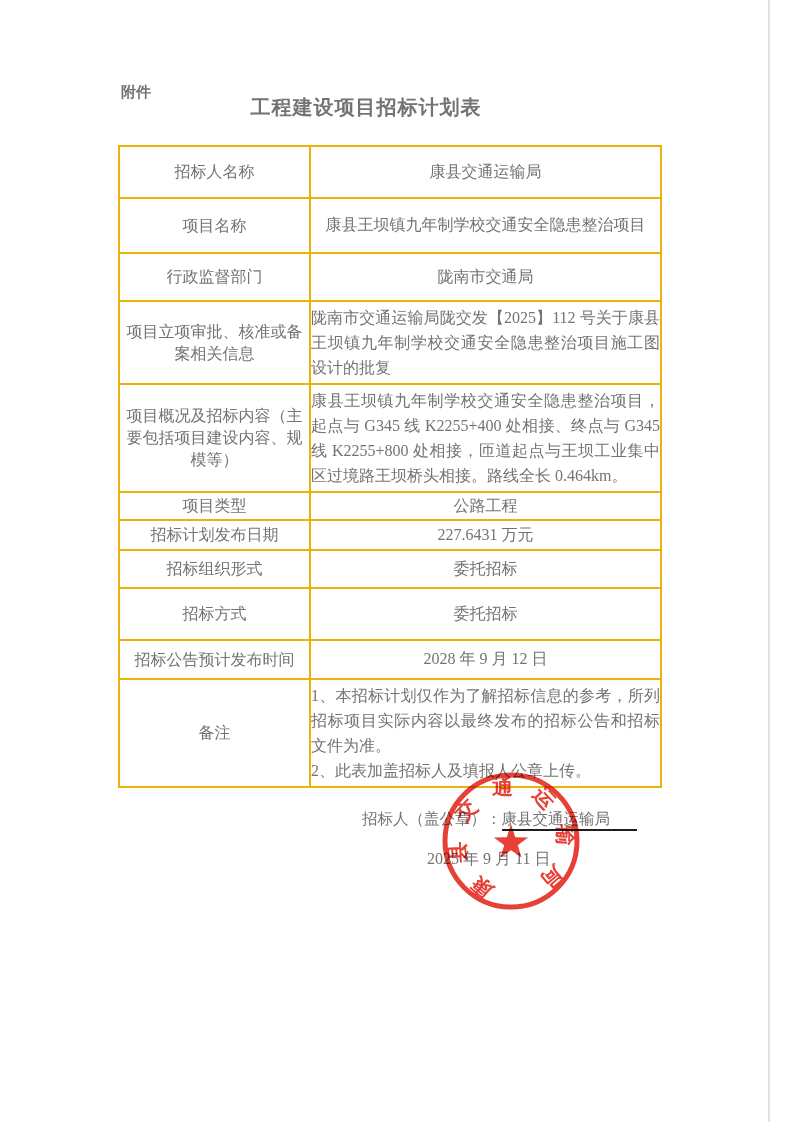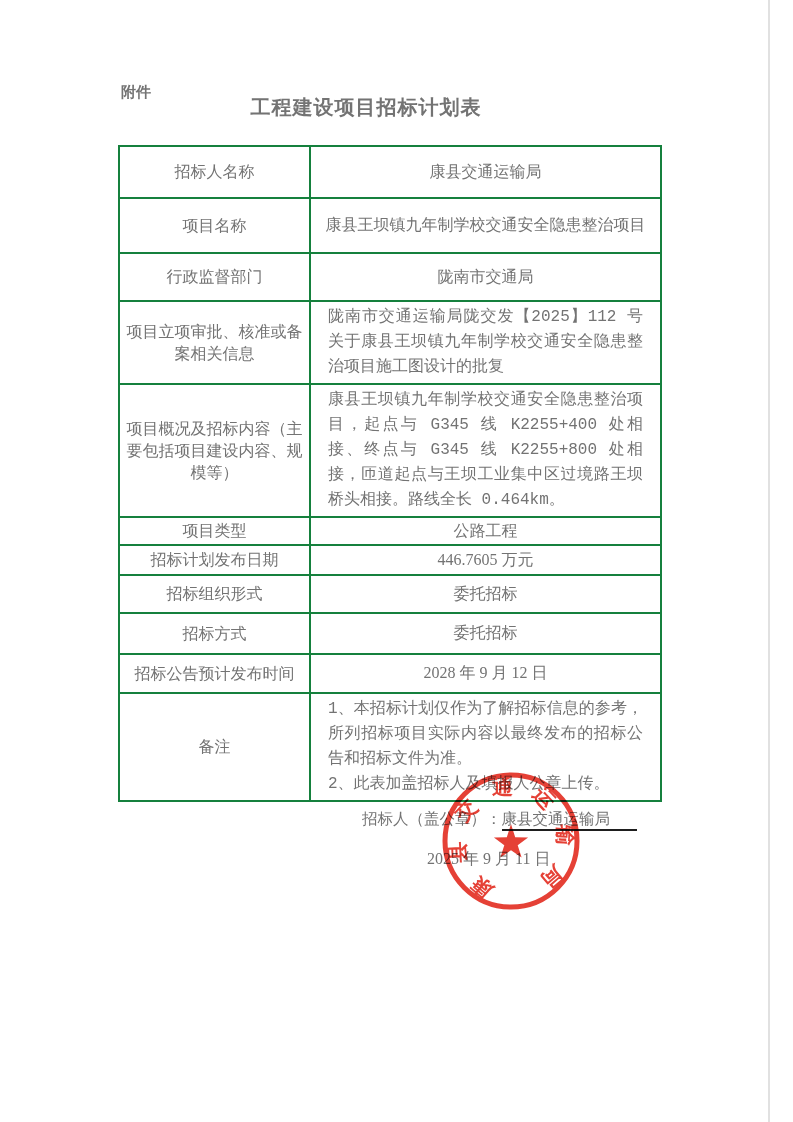--- a/index.html
+++ b/index.html
@@ -32,47 +32,46 @@
   }
   .plan-table {
     position: absolute;
     left: 118px;
     top: 145px;
     width: 544px;
     border-collapse: collapse;
     table-layout: fixed;
     font-size: 16px;
   }
-  .plan-table td { border: 2px solid #15803d; overflow: hidden; }
+  .plan-table td { border: 2px solid #eab308; overflow: hidden; }
   .lbl {
     width: 185px;
     text-align: center;
     vertical-align: middle;
     padding: 2px 2px;
     line-height: 22px;
   }
   .val { vertical-align: middle; }
   .val.center { text-align: center; padding: 2px 6px; }
   .val.just {
     text-align: justify;
     text-justify: inter-character;
-    padding: 3px 17px;
+    padding: 3px 0;
     line-height: 25px;
     white-space: pre-line;
-    font-family: Liberation Mono, monospace;
   }
   .plan-table tr:nth-child(1)  { height: 52px; }
   .plan-table tr:nth-child(2)  { height: 55px; }
   .plan-table tr:nth-child(3)  { height: 48px; }
   .plan-table tr:nth-child(4)  { height: 72px; }
   .plan-table tr:nth-child(5)  { height: 99px; }
   .plan-table tr:nth-child(6)  { height: 27px; }
   .plan-table tr:nth-child(7)  { height: 30px; }
   .plan-table tr:nth-child(8)  { height: 38px; }
-  .plan-table tr:nth-child(9)  { height: 41px; }
+  .plan-table tr:nth-child(9)  { height: 52px; }
   .plan-table tr:nth-child(10) { height: 39px; }
   .plan-table tr:nth-child(11) { height: 34px; }
   .plan-table tr:nth-child(12) { height: 96px; }
   .signer {
     position: absolute;
     left: 362px;
     top: 809px;
     font-size: 15.5px;
     white-space: nowrap;
   }
@@ -142,21 +141,21 @@
       <tr>
         <td class="lbl">项目概况及招标内容（主要包括项目建设内容、规模等）</td>
         <td class="val just">康县王坝镇九年制学校交通安全隐患整治项目，起点与 G345 线 K2255+400 处相接、终点与 G345 线 K2255+800 处相接，匝道起点与王坝工业集中区过境路王坝桥头相接。路线全长 0.464km。</td>
       </tr>
       <tr>
         <td class="lbl">项目类型</td>
         <td class="val center">公路工程</td>
       </tr>
       <tr>
         <td class="lbl">招标计划发布日期</td>
-        <td class="val center">446.7605 万元</td>
+        <td class="val center">227.6431 万元</td>
       </tr>
       <tr>
         <td class="lbl">招标组织形式</td>
         <td class="val center">委托招标</td>
       </tr>
       <tr>
         <td class="lbl">招标方式</td>
         <td class="val center">委托招标</td>
       </tr>
       <tr>

